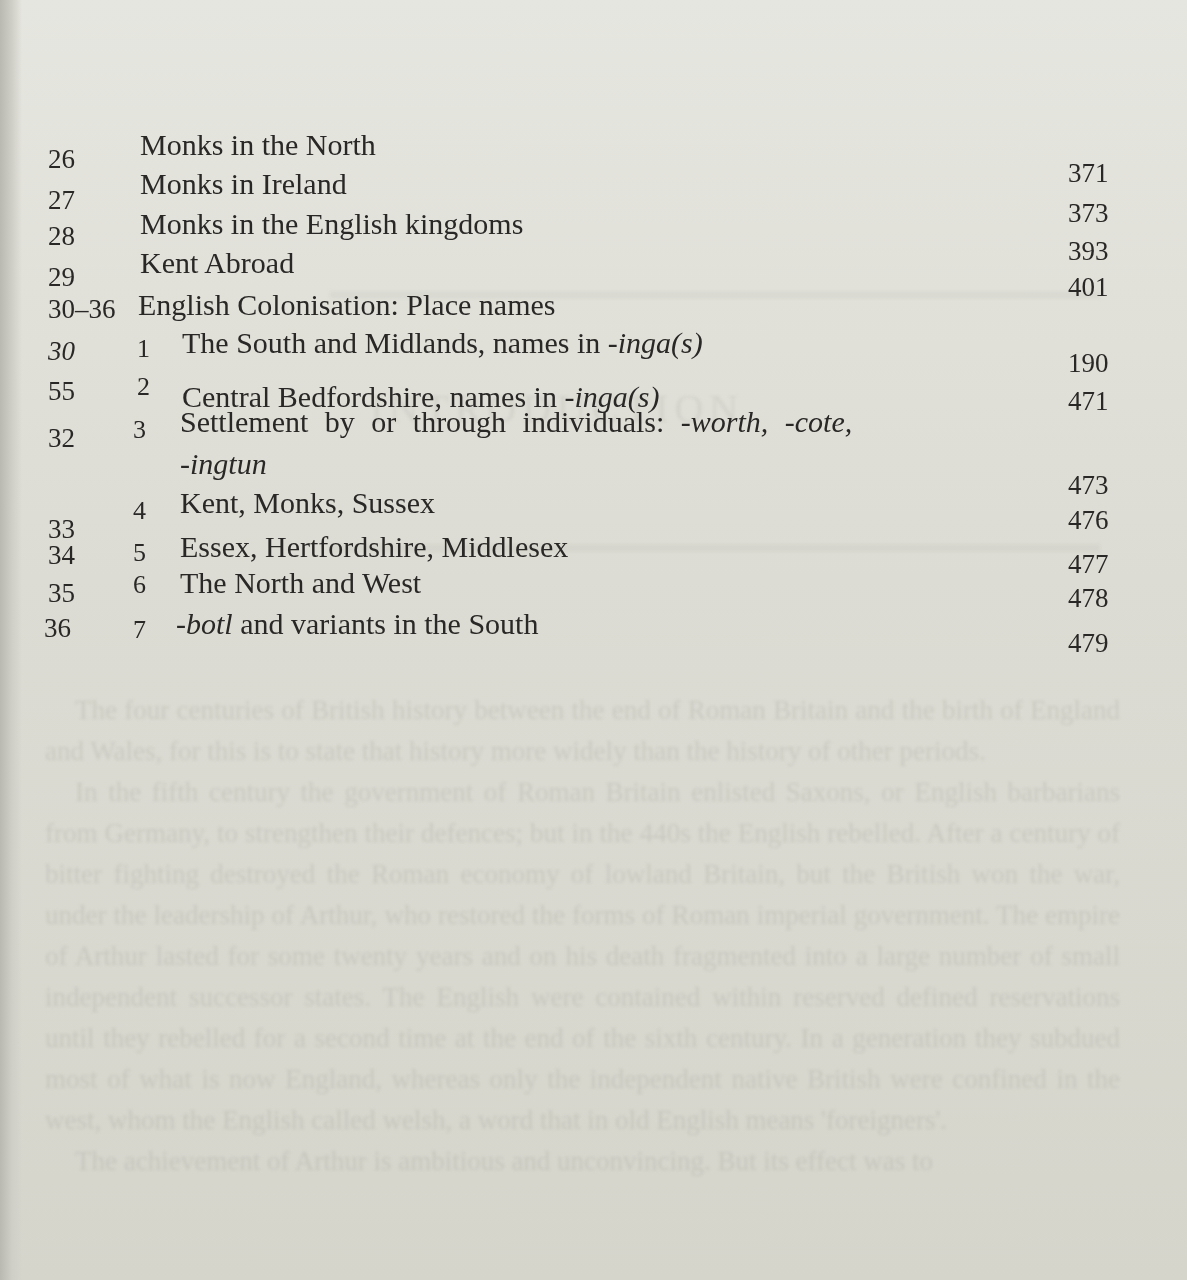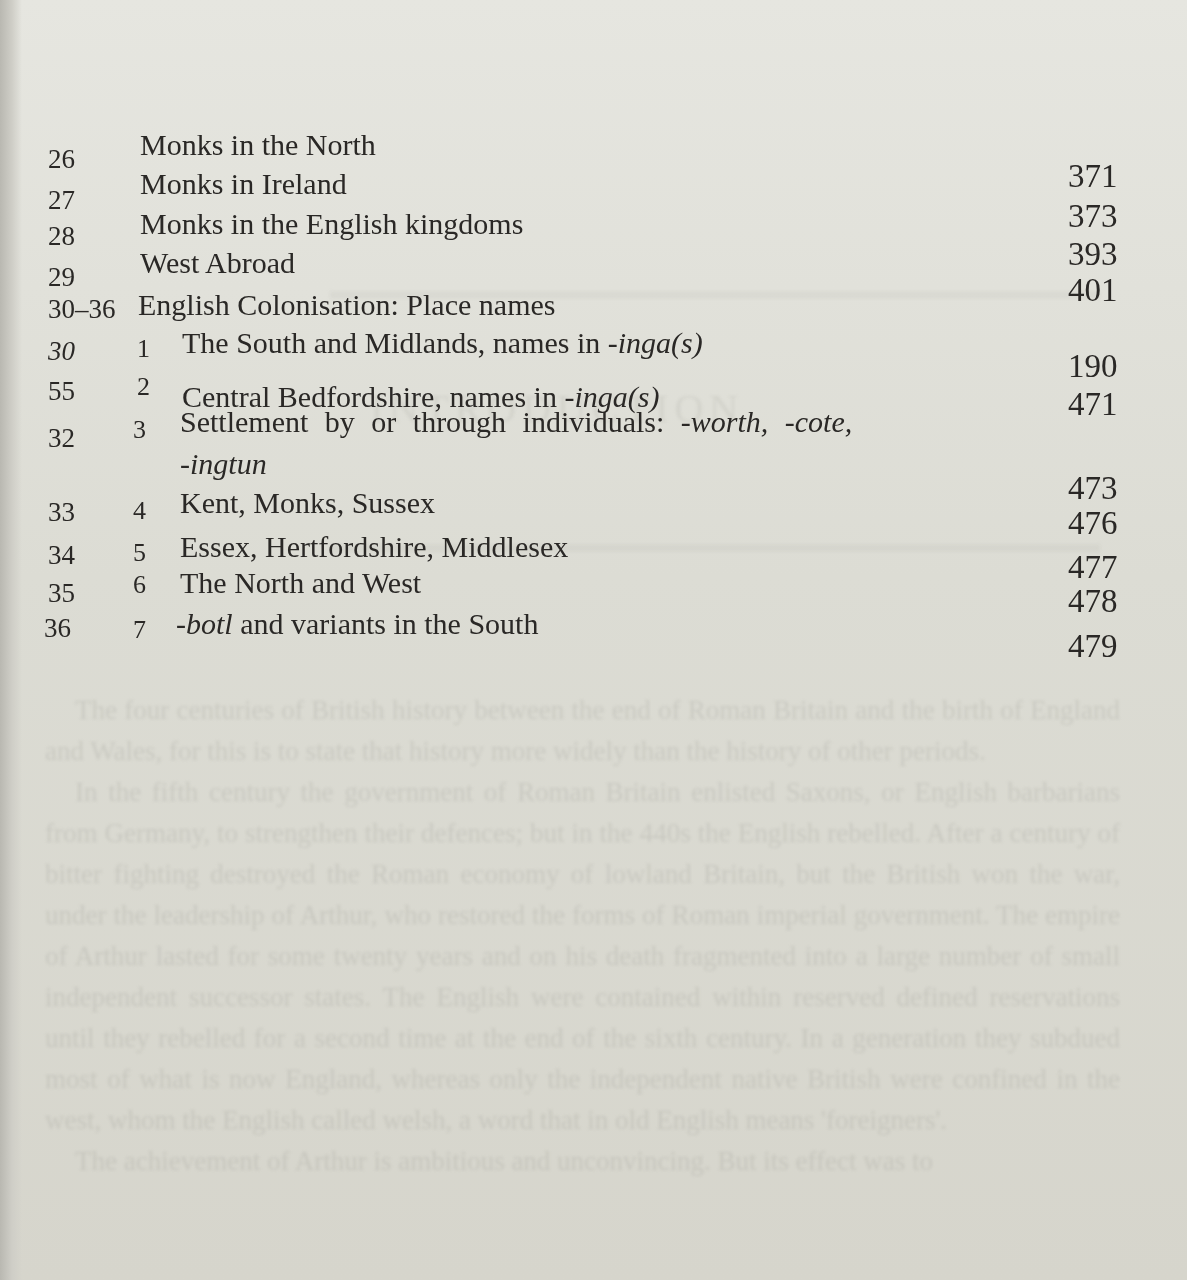--- a/index.html
+++ b/index.html
@@ -24,21 +24,21 @@
       color: rgba(130,130,120,0.12); filter: blur(1.8px);
     }
     .bleed-rule {
       position: absolute; height: 6px; background: rgba(140,140,130,0.10); filter: blur(2px);
     }
     .toc { position: absolute; left: 0; top: 0; width: 996px; height: 680px; }
     .row { position: absolute; left: 0; width: 1187px; font-size: 30px; line-height: 34px; }
     .map-no { position: absolute; left: 48px; font-size: 27px; }
     .sub-no { position: absolute; font-size: 26px; }
     .title { position: absolute; white-space: nowrap; }
-    .page { position: absolute; left: 1068px; font-size: 33px; }
+    .page { position: absolute; left: 1068px; font-size: 27px; }
     .title i { font-style: italic; }
     .spaced { word-spacing: 9px; }
   </style>
 </head>
 <body>
 
 <div class="gutter"></div>
 
 <div class="bleed-head">INTRODUCTION</div>
 <div class="bleed-rule" style="left:330px; top:292px; width:770px;"></div>
@@ -64,21 +64,21 @@
   <span class="page" style="top:198px;">373</span>
 
   <div class="row" style="top:207px;">
     <span class="map-no" style="top:12px;">28</span>
     <span class="title" style="left:140px;">Monks in the English kingdoms</span>
   </div>
   <span class="page" style="top:236px;">393</span>
 
   <div class="row" style="top:246px;">
     <span class="map-no" style="top:14px;">29</span>
-    <span class="title" style="left:140px;">West Abroad</span>
+    <span class="title" style="left:140px;">Kent Abroad</span>
   </div>
   <span class="page" style="top:272px;">401</span>
 
   <div class="row" style="top:288px;">
     <span class="map-no" style="top:4px;">30–36</span>
     <span class="title" style="left:138px;">English Colonisation: Place names</span>
   </div>
 
   <div class="row" style="top:326px;">
     <span class="map-no" style="top:8px;font-style:italic;">30</span>
@@ -96,21 +96,21 @@
 
   <div class="row spaced" style="top:405px;">
     <span class="map-no" style="top:16px;">32</span>
     <span class="sub-no" style="left:133px; top:8px;">3</span>
     <span class="title" style="left:180px;text-align:right;"><span>Settlement by or through individuals: </span><i>-worth,</i> <i>-cote,</i></span>
     <span class="title" style="left:180px; top:42px;"><i>-ingtun</i></span>
   </div>
   <span class="page" style="top:470px;">473</span>
 
   <div class="row" style="top:486px;">
-    <span class="map-no" style="top:9px;">33</span>
+    <span class="map-no" style="top:26px;">33</span>
     <span class="sub-no" style="left:133px; top:8px;">4</span>
     <span class="title" style="left:180px;">Kent, Monks, Sussex</span>
   </div>
   <span class="page" style="top:505px;">476</span>
 
   <div class="row" style="top:530px;">
     <span class="map-no" style="top:8px;">34</span>
     <span class="sub-no" style="left:133px; top:6px;">5</span>
     <span class="title" style="left:180px;">Essex, Hertfordshire, Middlesex</span>
   </div>

